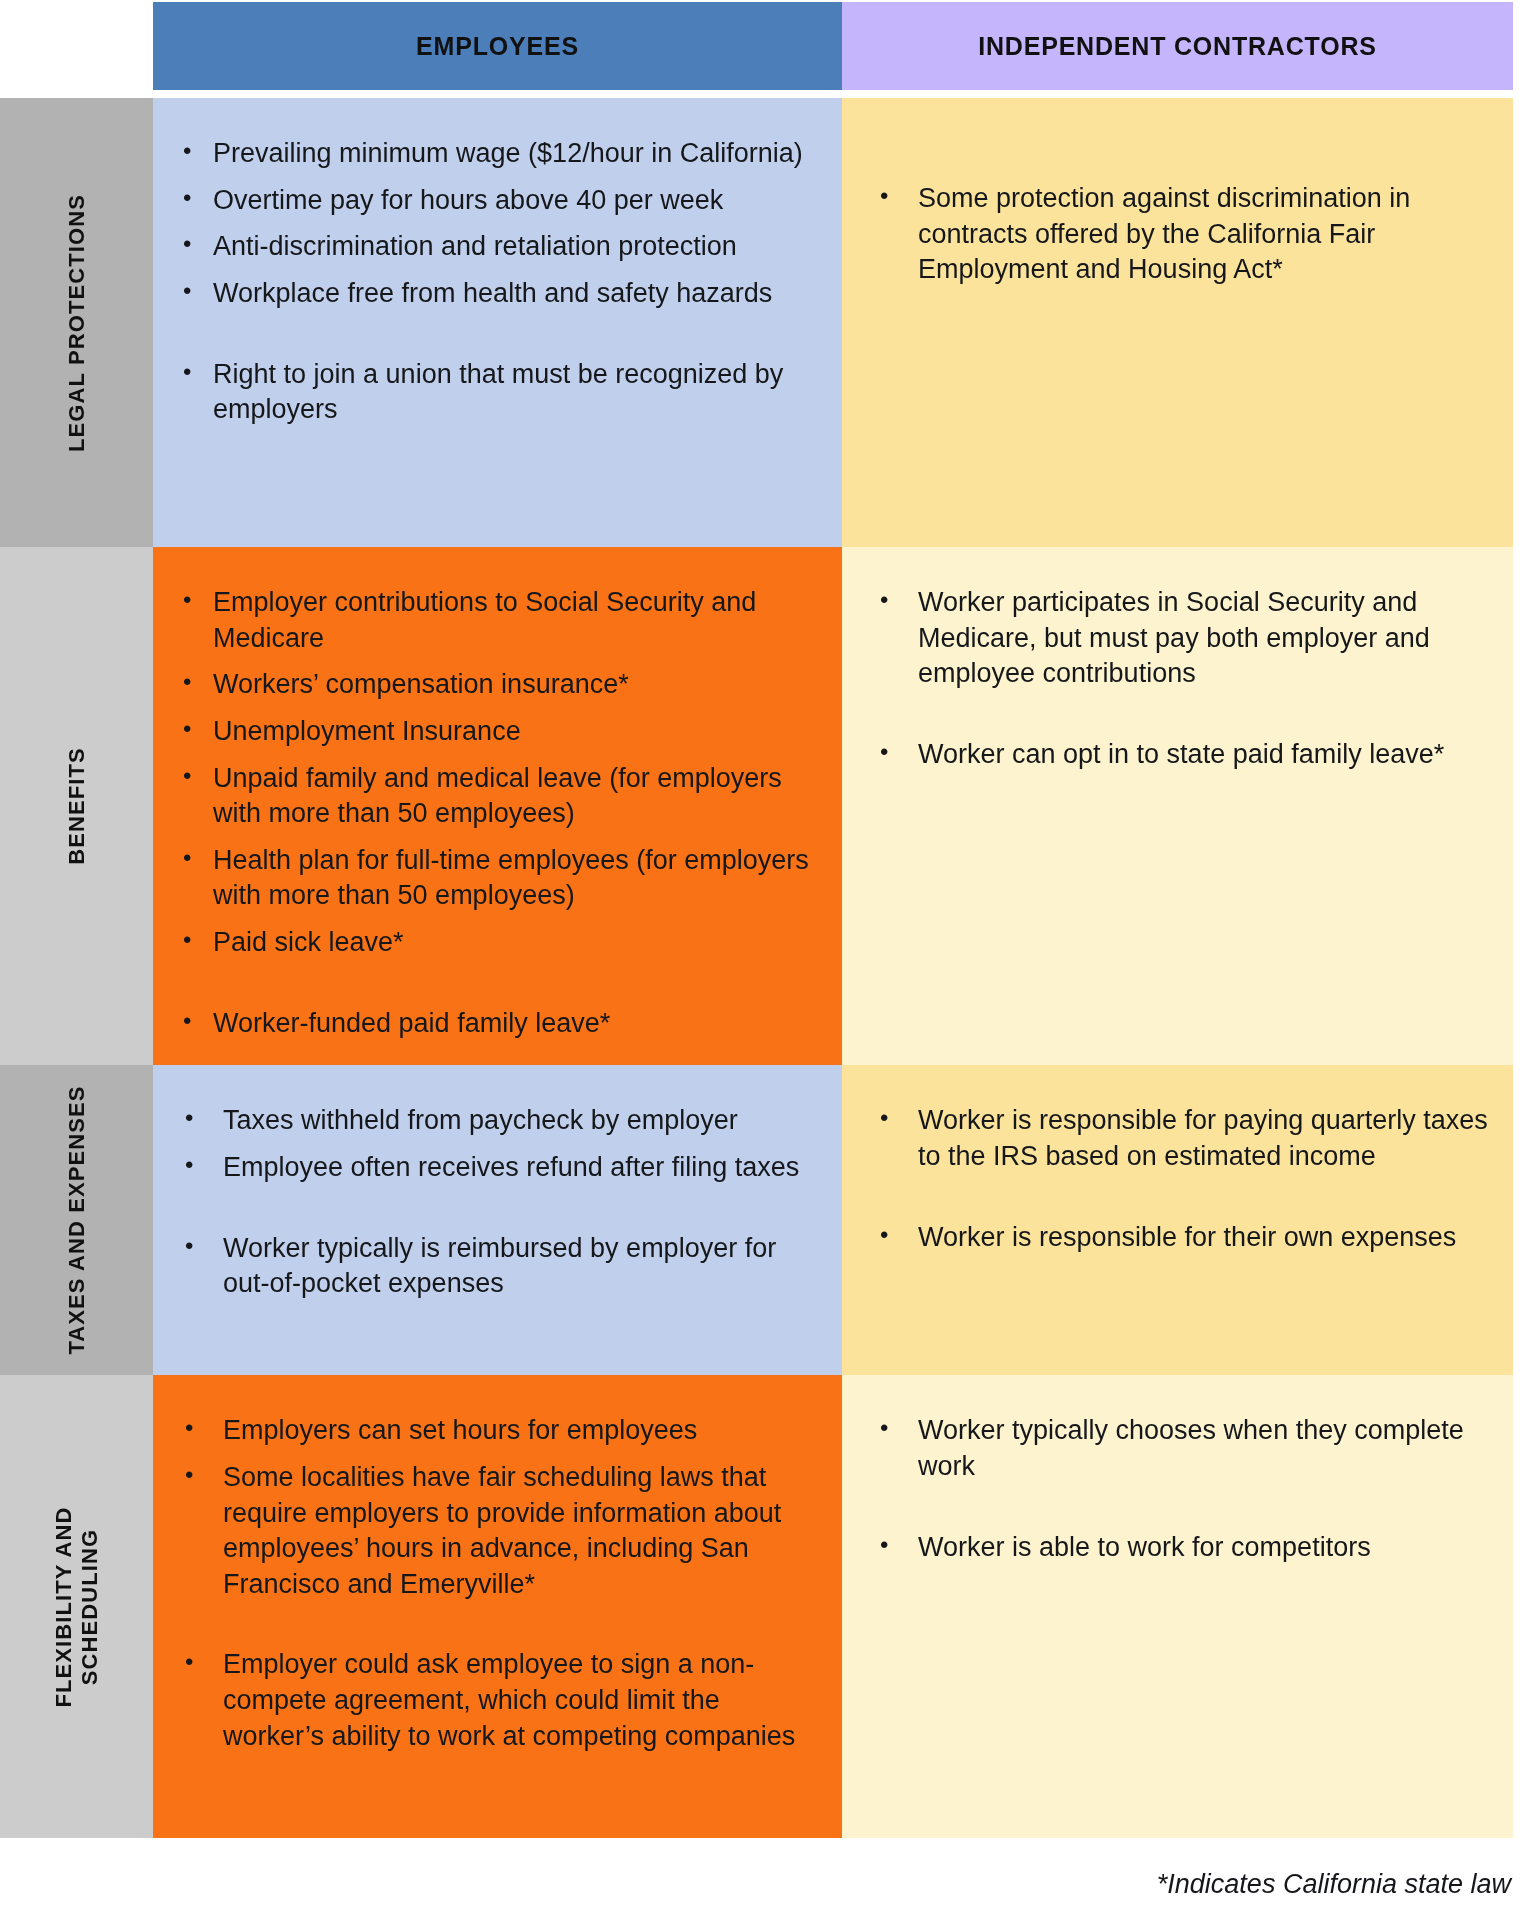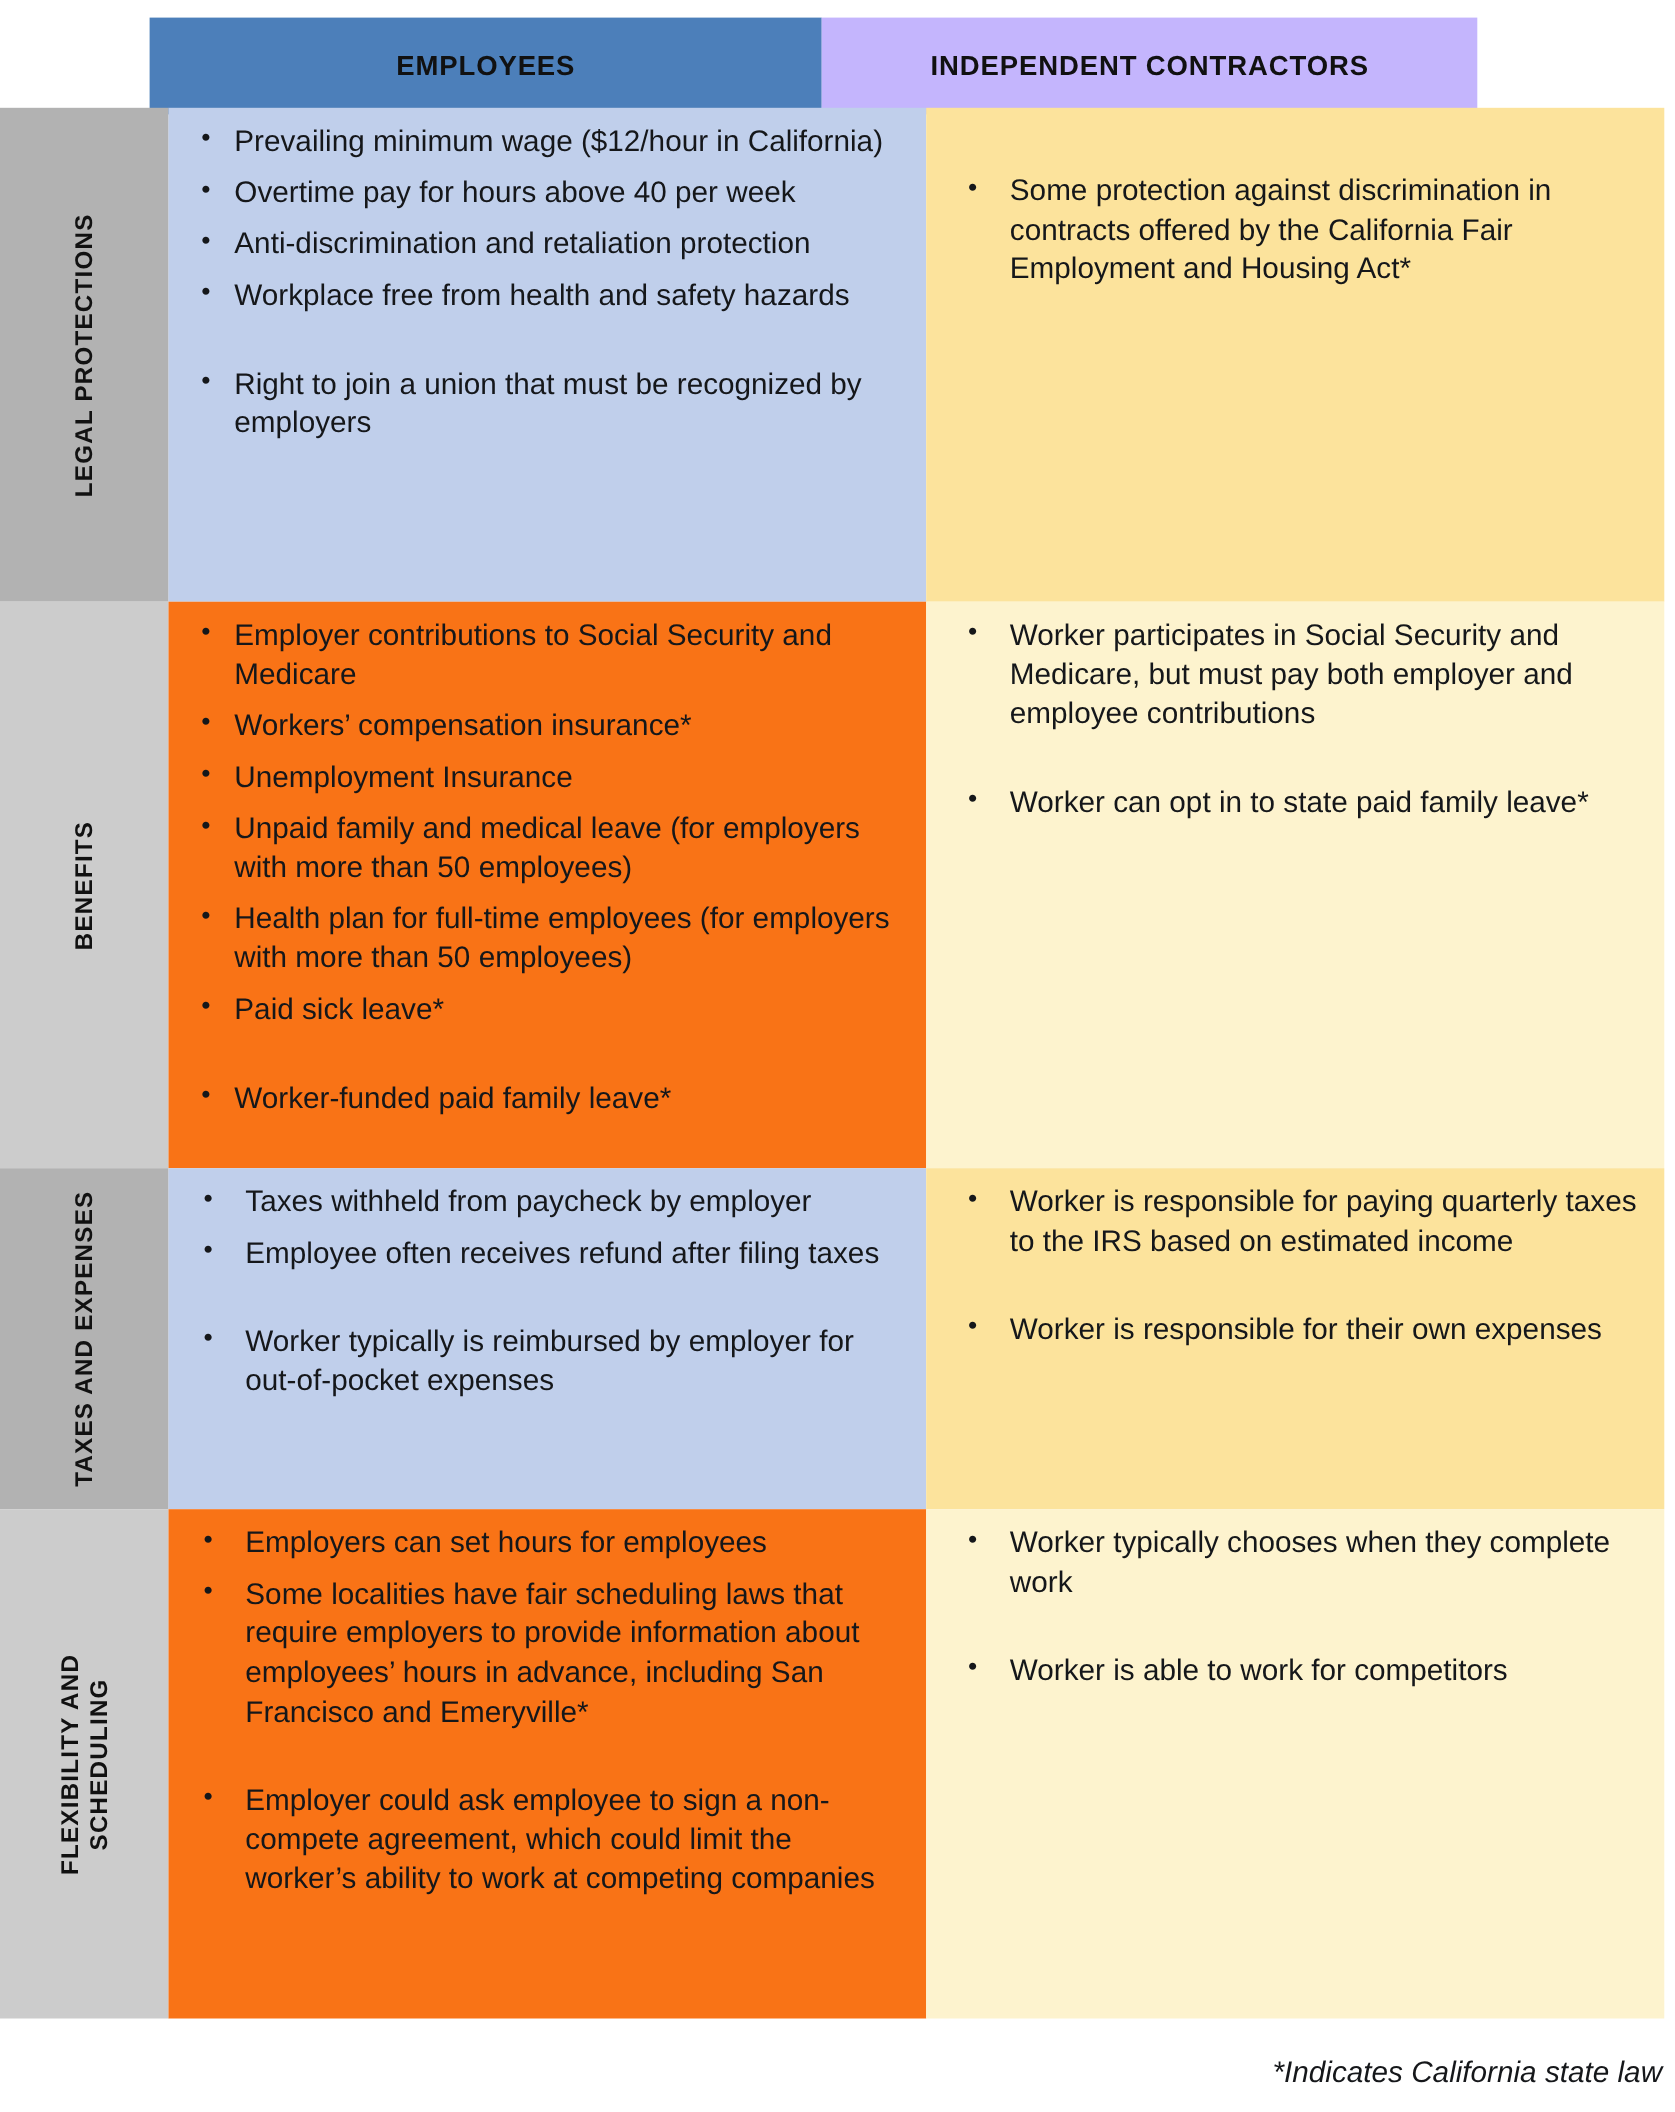--- a/index.html
+++ b/index.html
@@ -13,22 +13,22 @@
     position: relative;
     width: 1523px;
     height: 1920px;
     background: #ffffff;
     overflow: hidden;
   }
 
   
   .header-row {
     position: absolute;
-    left: 0; top: 16px;
-    width: 1343px;
+    left: 0; top: 2px;
+    width: 1513px;
     height: 88px;
     display: flex;
   }
   .header-spacer { width: 153px; height: 100%; background: #ffffff; }
   .header-cell {
     height: 100%;
     display: flex;
     align-items: center;
     justify-content: center;
     font-weight: bold;
@@ -61,21 +61,21 @@
     font-weight: bold;
     font-size: 22px;
     letter-spacing: 1.1px;
     color: #111111;
     text-align: center;
     line-height: 1.18;
   }
   .cat-label.two-line { white-space: normal; width: 330px; }
 
   .list-cell {
-    padding: 13px 18px 24px 14px;
+    padding: 38px 18px 24px 14px;
   }
   .list-cell.employees { width: 689px; flex: 0 0 689px; }
   .list-cell.contractors { width: 671px; flex: 0 0 671px; padding-left: 20px; }
 
   ul.bullets { list-style: none; }
   ul.bullets li {
     position: relative;
     padding-left: 46px;
     font-size: 27px;
     line-height: 1.32;

